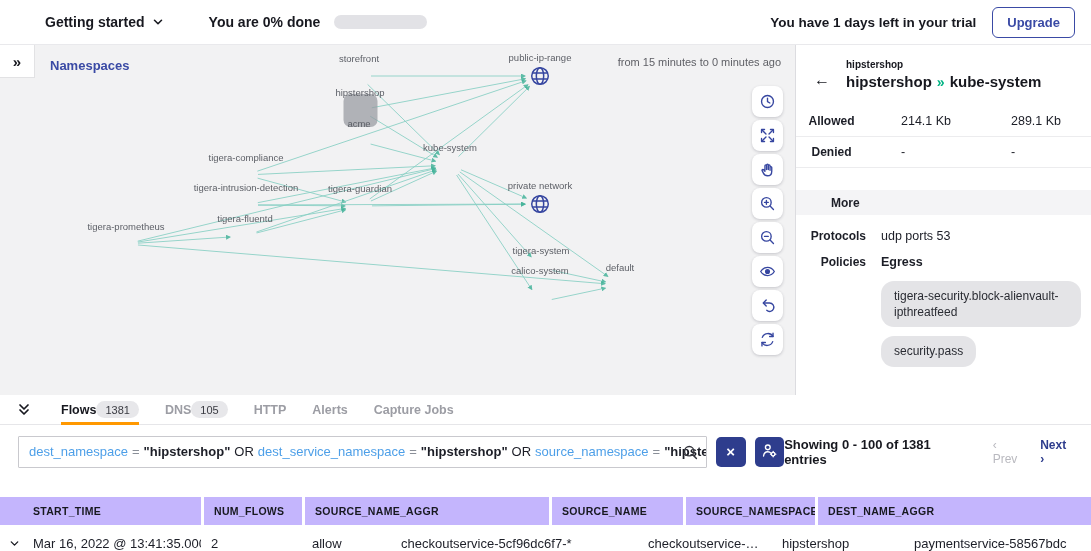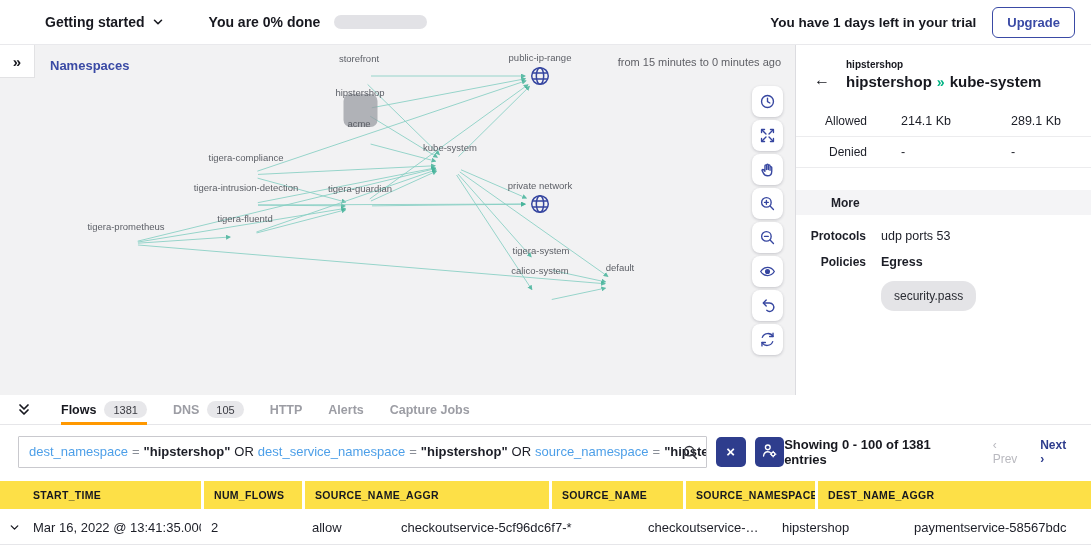--- a/index.html
+++ b/index.html
@@ -39,38 +39,38 @@
   
   .details { width: 296px; height: 350px; background: #fff; border-left: 1px solid #dcdce0; overflow: hidden; }
   .dhead { position: relative; padding: 14px 14px 16px 50px; }
   .back-arrow { position: absolute; left: 18px; top: 26px; font-size: 16px; font-weight: bold; color: #17181f; cursor: pointer; }
   .ctx-label { font-size: 10px; font-weight: bold; color: #17181f; margin-bottom: 3px; }
   .dtitle { font-size: 15px; font-weight: bold; color: #17181f; white-space: nowrap; }
   .dtitle .sep { color: #00b383; margin: 0 5px; font-size: 14px; }
   .stats-head { display: grid; grid-template-columns: 95px 110px 1fr; align-items: center; height: 26px; background: #f4f4f6; }
   .stats-head div { font-size: 10.5px; font-weight: bold; letter-spacing: .3px; padding-left: 20px; color: #17181f; }
   .stat-row { display: grid; grid-template-columns: 95px 110px 1fr; align-items: center; height: 31px; border-bottom: 1px solid #ececee; }
-  .stat-row .slabel { font-size: 12px; font-weight: normal; text-align: right; padding-right: 24px; }
+  .stat-row .slabel { font-size: 12px; font-weight: bold; text-align: center; padding-right: 24px; }
   .stat-row .sval { font-size: 12.5px; padding-left: 10px; }
   .more-bar { margin-top: 22px; height: 25px; background: #f4f4f6; display: flex; align-items: center; }
   .more-bar span { font-size: 12px; font-weight: bold; padding-left: 35px; }
   .detail-rows { padding-top: 14px; }
   .drow { display: flex; margin-bottom: 12px; }
   .drow .dlabel { width: 70px; text-align: right; font-size: 12px; font-weight: bold; flex: none; }
   .drow .dval { margin-left: 15px; font-size: 12.5px; }
   .dval.bold { font-weight: bold; }
   .chips { margin: 8px 0 0 85px; display: flex; flex-direction: column; gap: 9px; align-items: flex-start; }
   .chip { background: #e4e4e7; border-radius: 13px; padding: 7px 13px; font-size: 12px; color: #2a2c33; max-width: 200px; line-height: 1.35; }
 
   
   .bottom { height: 156px; background: #fff; }
   .tabbar { height: 30px; display: flex; align-items: center; padding-left: 13px; border-bottom: 1px solid #e6e6e9; }
   .collapse-btn { width: 22px; height: 22px; border: none; background: none; color: #17181f; cursor: pointer; display: flex; align-items: center; justify-content: center; }
   .collapse-btn svg { width: 16px; height: 16px; }
-  .tab { position: relative; height: 30px; display: flex; align-items: center; gap: 8px; margin-left: 26px; font-size: 12.5px; font-weight: bold; color: #9c9da4; cursor: pointer; }
+  .tab { position: relative; height: 30px; display: flex; align-items: center; margin-left: 26px; font-size: 12.5px; font-weight: bold; color: #9c9da4; cursor: pointer; }
   .tab.active { color: #17181f; }
   .tab.active::after { content: ""; position: absolute; left: 0; right: 0; bottom: 0; height: 3px; background: #ff9800; }
   .tab .badge-pill { background: #e7e7ea; color: #3a3b42; border-radius: 10px; padding: 2.5px 9px; font-size: 11px; font-weight: normal; }
 
   .searchrow { height: 53px; display: flex; align-items: center; padding: 0 18px; }
   .query-box { position: relative; width: 697px; height: 32px; border: 1px solid #c9c9ce; border-radius: 1px; display: flex; align-items: center; padding: 0 30px 0 10px; overflow: hidden; white-space: nowrap; font-size: 13px; cursor: text; }
   .tok { margin-right: 4px; }
   .tok.field { color: #4d9fe8; }
   .tok.op { color: #8a8f98; }
   .tok.value { color: #1c1e27; font-weight: bold; }
@@ -78,21 +78,21 @@
   .query-box .search-ic { position: absolute; right: 7px; top: 7px; width: 17px; height: 17px; color: #33343c; }
   .sq-btn { width: 30px; height: 30px; border: none; border-radius: 5px; background: #2e3d8d; color: #fff; margin-left: 9px; cursor: pointer; display: flex; align-items: center; justify-content: center; }
   .sq-btn.close-btn { font-size: 15px; font-weight: bold; }
   .sq-btn svg { width: 17px; height: 17px; }
   .showing { margin-left: auto; font-size: 13px; font-weight: bold; color: #17181f; }
   .pager { display: flex; align-items: center; gap: 16px; margin-left: 18px; font-size: 12px; }
   .pager .prev { color: #b9b9bf; cursor: default; }
   .pager .next { color: #2e3d8d; font-weight: bold; cursor: pointer; }
 
   .ftable { width: 1091px; font-size: 13px; }
-  .thead { display: flex; height: 28px; background: #fde047; margin-top: 3px; align-items: center; }
+  .thead { display: flex; height: 28px; background: #c4b5fd; margin-top: 19px; align-items: center; }
   .thead .cell { font-size: 10.5px; font-weight: bold; letter-spacing: .3px; color: #17181f; height: 100%; display: flex; align-items: center; }
   .cell { padding-left: 10px; overflow: hidden; white-space: nowrap; flex: none; }
   .cell.sep { border-left: 3px solid #fff; }
   .trow { display: flex; height: 36px; align-items: center; border-top: 2px solid #fff; border-bottom: 1px solid #e6e6e9; }
   .trow .cell { color: #1c1e27; }
   .row-chevron { width: 28px; display: flex; justify-content: center; color: #17181f; cursor: pointer; }
   .row-chevron svg { width: 13px; height: 13px; }
 </style>
 </head>
 <body>
@@ -276,20 +276,21 @@
       <div class="detail-rows">
         <div class="drow">
           <span class="dlabel">Protocols</span>
           <span class="dval">udp ports 53</span>
         </div>
         <div class="drow">
           <span class="dlabel">Policies</span>
           <span class="dval bold">Egress</span>
         </div>
         <div class="chips" id="policy-chips">
+            <span class="chip">tigera-security.block-alienvault-ipthreatfeed</span>
             <span class="chip">security.pass</span>
           </div>
       </div>
     </aside>
   </div>
 
   <div class="bottom">
     <div class="tabbar">
       <button class="collapse-btn">
           <svg viewBox="0 0 16 16" fill="none" stroke="currentColor" stroke-width="1.7" stroke-linecap="round" stroke-linejoin="round">

